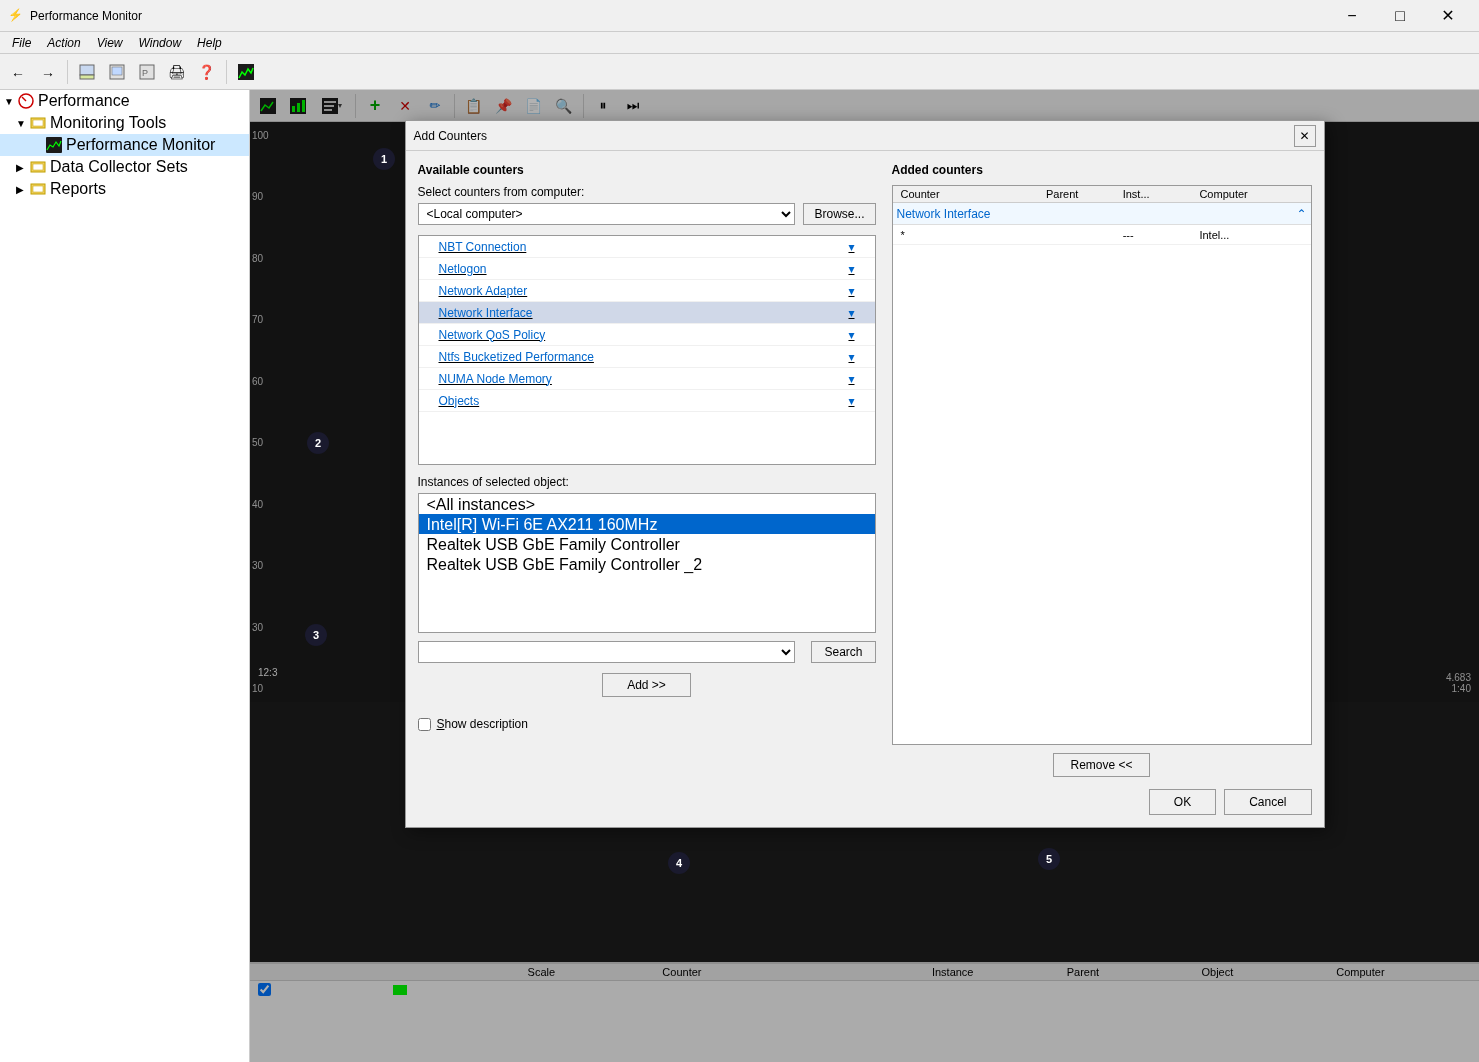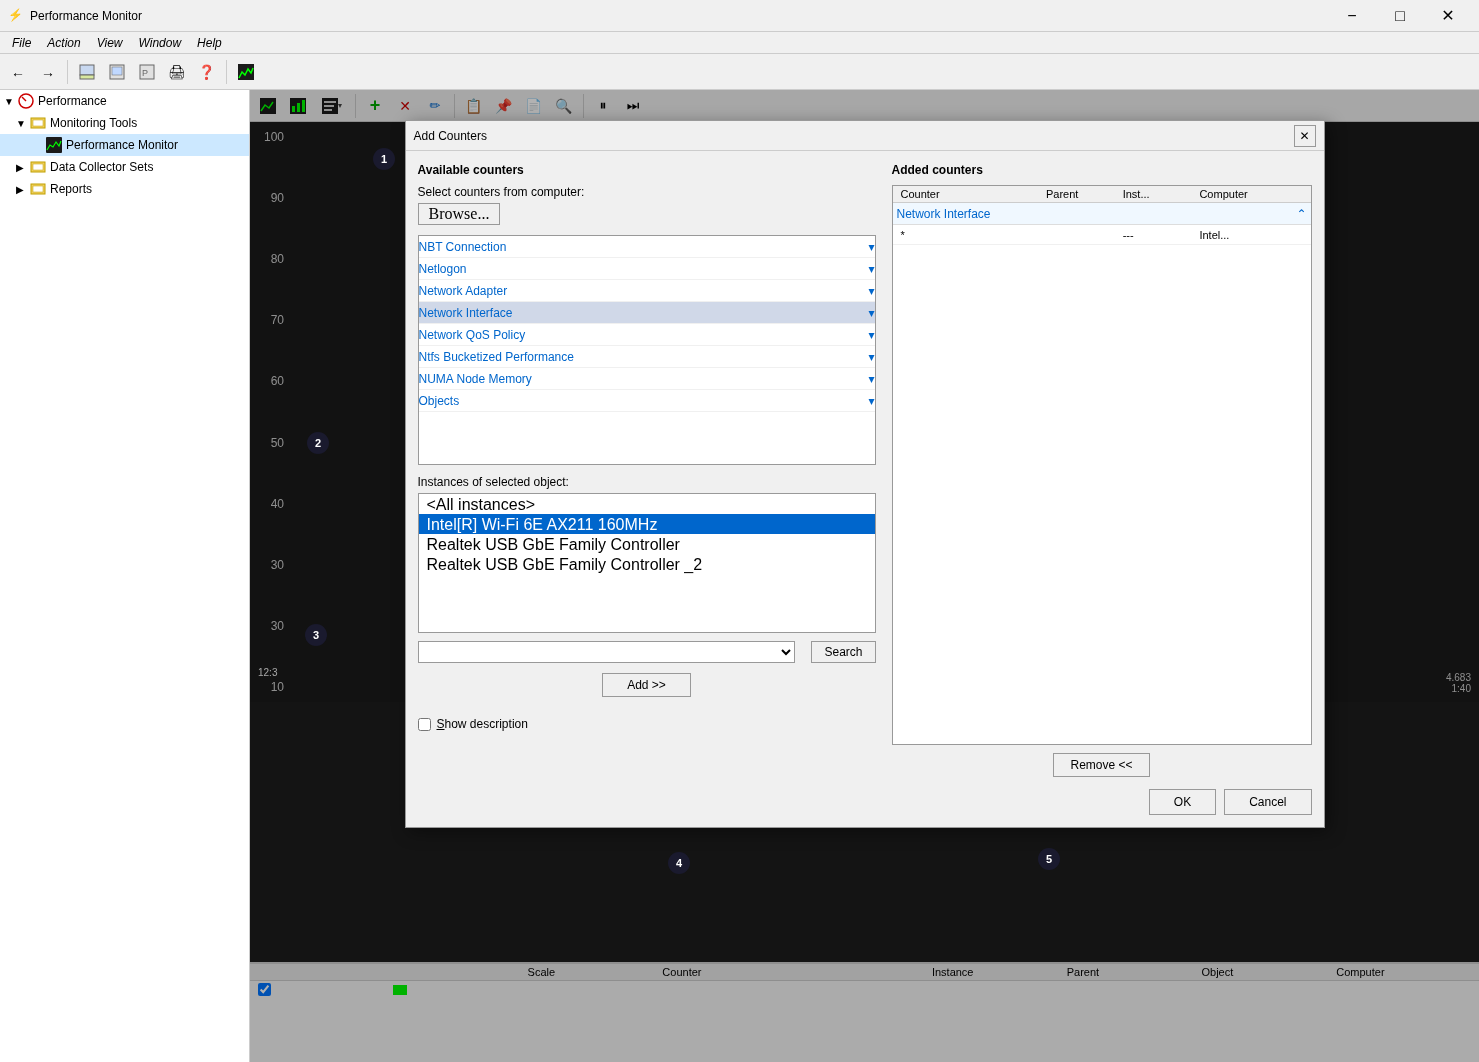--- a/index.html
+++ b/index.html
@@ -79,21 +79,21 @@
     .sidebar-item {
       display: flex;
       align-items: center;
       padding: 2px 4px;
       cursor: pointer;
       user-select: none;
       height: 22px;
     }
     .sidebar-item.selected { background: #cce8ff; }
     .sidebar-icon { width: 16px; height: 16px; margin-right: 4px; flex-shrink: 0; }
-    .sidebar-label { font-size: 12px; }
+    .sidebar-label { font-size: 16px; }
     .expand-arrow { font-size: 10px; margin-right: 2px; width: 12px; }
     .indent-1 { padding-left: 16px; }
     .indent-2 { padding-left: 32px; }
 
     
     .content-area {
       flex: 1;
       background: #1e1e1e;
       position: relative;
       overflow: hidden;
@@ -190,40 +190,40 @@
       background: white;
       font-size: 12px;
       padding: 0 4px;
       cursor: pointer;
     }
     .browse-btn {
       height: 22px;
       padding: 0 10px;
       border: 1px solid #999;
       background: #f0f0f0;
-      font-size: 16px;
-      cursor: pointer;
-      font-family: Liberation Serif, serif;
+      font-size: 12px;
+      cursor: pointer;
     }
 
     
     .counter-list-container {
       border: 1px solid #999;
       background: white;
       height: 230px;
       overflow-y: scroll;
       margin-bottom: 10px;
     }
     .counter-list-item {
       display: flex;
       align-items: center;
-      padding: 2px 0;
+      padding: 2px 20px;
       cursor: pointer;
       height: 22px;
       border-bottom: 1px solid #f0f0f0;
+      text-decoration: underline;
     }
     .counter-list-item.selected { background: #cce8ff; }
     .counter-item-label { flex: 1; color: #0066cc; font-size: 12px; }
     .counter-expand-btn {
       color: #0066cc;
       font-size: 12px;
       cursor: pointer;
       margin-left: 4px;
     }
 
@@ -428,22 +428,22 @@
       width: 40px;
       background: #1a1a1a;
       display: flex;
       flex-direction: column;
       justify-content: space-between;
       padding: 8px 2px;
       height: 100%;
     }
     .graph-yval {
       color: #ccc;
-      font-size: 12px;
-      text-align: right;
+      font-size: 10px;
+      text-align: left;
       padding-right: 4px;
     }
 
     
     .graph-stats {
       position: absolute;
       right: 8px;
       bottom: 8px;
       color: #ccc;
       font-size: 10px;
@@ -683,20 +683,23 @@
           <span class="dialog-title">Add Counters</span>
           <button class="dialog-close-btn">✕</button>
         </div>
 
         <div class="dialog-body">
 
           <div class="left-panel">
             <div class="left-panel-title">Available counters</div>
             <div class="label-text">Select counters from computer:</div>
             <div class="computer-select-row">
+              <select class="select-box">
+                <option>&lt;Local computer&gt;</option>
+              </select>
               <button class="browse-btn">Browse...</button>
             </div>
 
             <div class="counter-list-container">
               <div class="counter-list-item">
                 <span class="counter-item-label">NBT Connection</span>
                 <span class="counter-expand-btn">▾</span>
               </div>
               <div class="counter-list-item">
                 <span class="counter-item-label">Netlogon</span>

